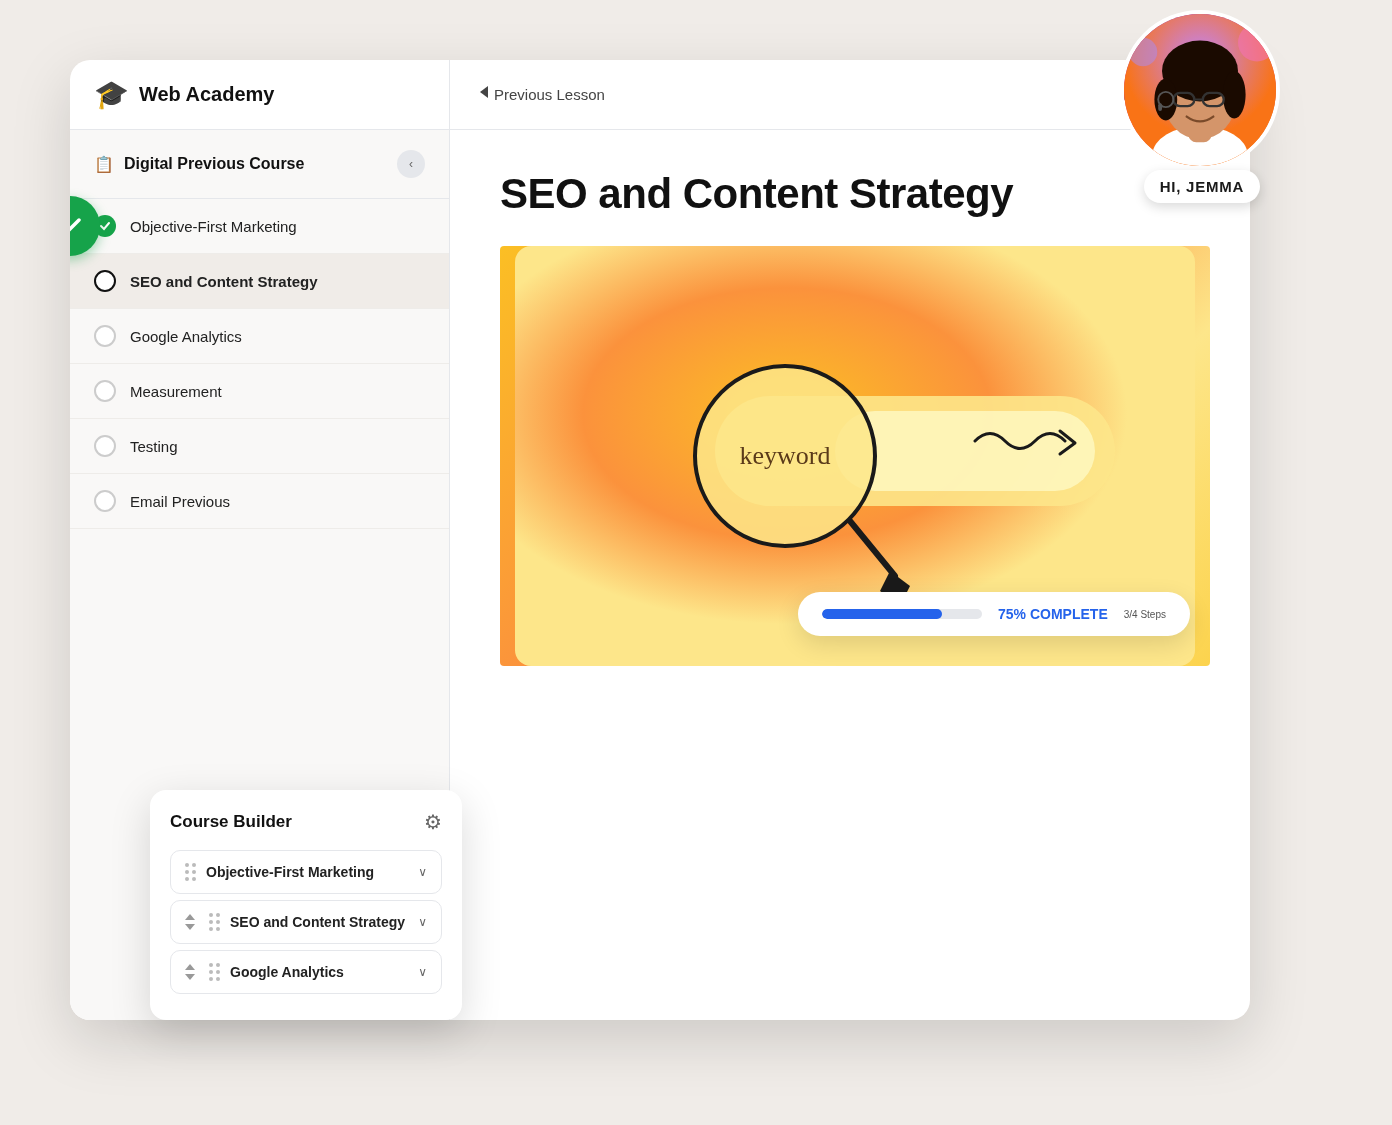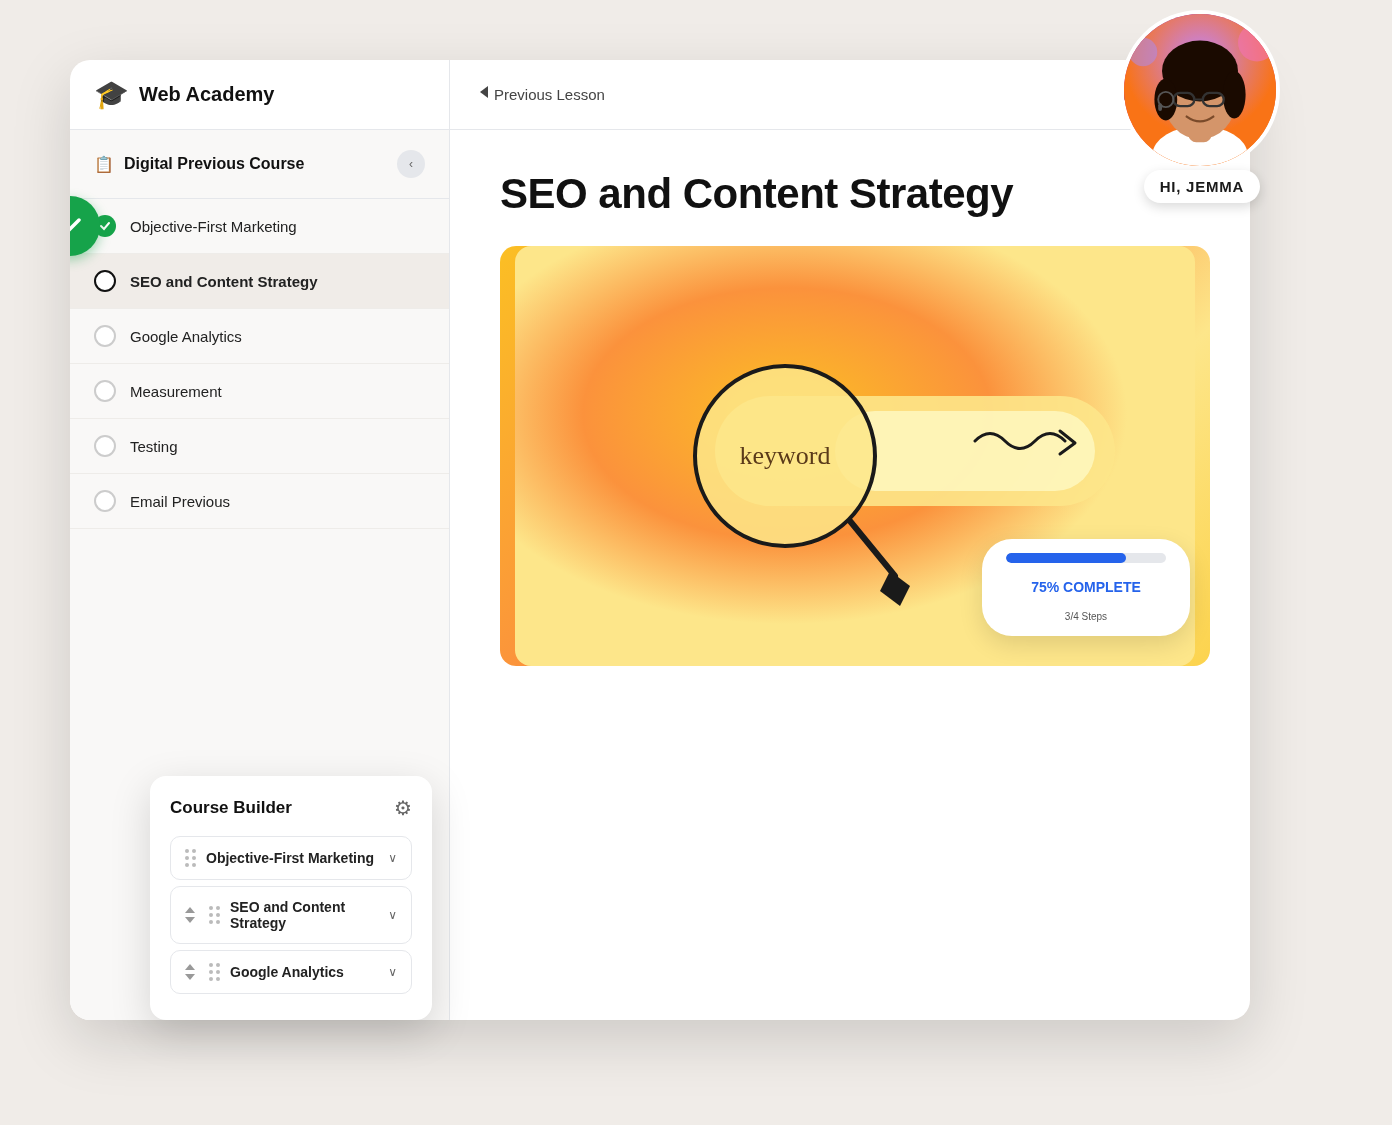--- a/index.html
+++ b/index.html
@@ -259,21 +259,21 @@
       font-weight: 800;
       color: #111;
       margin-bottom: 28px;
       letter-spacing: -0.5px;
     }
 
     
     .seo-illustration {
       width: 100%;
       height: 420px;
-      border-radius: 16px;
+      border-radius: 4px;
       background: linear-gradient(135deg, #fbbf24 0%, #fb923c 40%, #fde68a 70%, #fcd34d 100%);
       position: relative;
       overflow: hidden;
       display: flex;
       align-items: center;
       justify-content: center;
     }
 
     
     .progress-overlay {
@@ -281,21 +281,20 @@
       bottom: 30px;
       right: 20px;
       background: white;
       border-radius: 30px;
       padding: 14px 24px;
       display: flex;
       align-items: center;
       gap: 16px;
       box-shadow: 0 8px 24px rgba(0,0,0,0.12);
       z-index: 5;
-      flex-direction: column;
     }
 
     .progress-bar-track {
       width: 160px;
       height: 10px;
       background: #e5e7eb;
       border-radius: 5px;
       overflow: hidden;
     }
 
@@ -317,21 +316,21 @@
       font-size: 10px;
       color: #555;
       white-space: nowrap;
     }
 
     
     .course-builder {
       position: absolute;
       bottom: 0px;
       left: 80px;
-      width: 282px;
+      width: 312px;
       background: white;
       border-radius: 16px;
       box-shadow: 0 12px 40px rgba(0,0,0,0.15);
       padding: 20px;
       z-index: 20;
     }
 
     .builder-header {
       display: flex;
       align-items: center;

